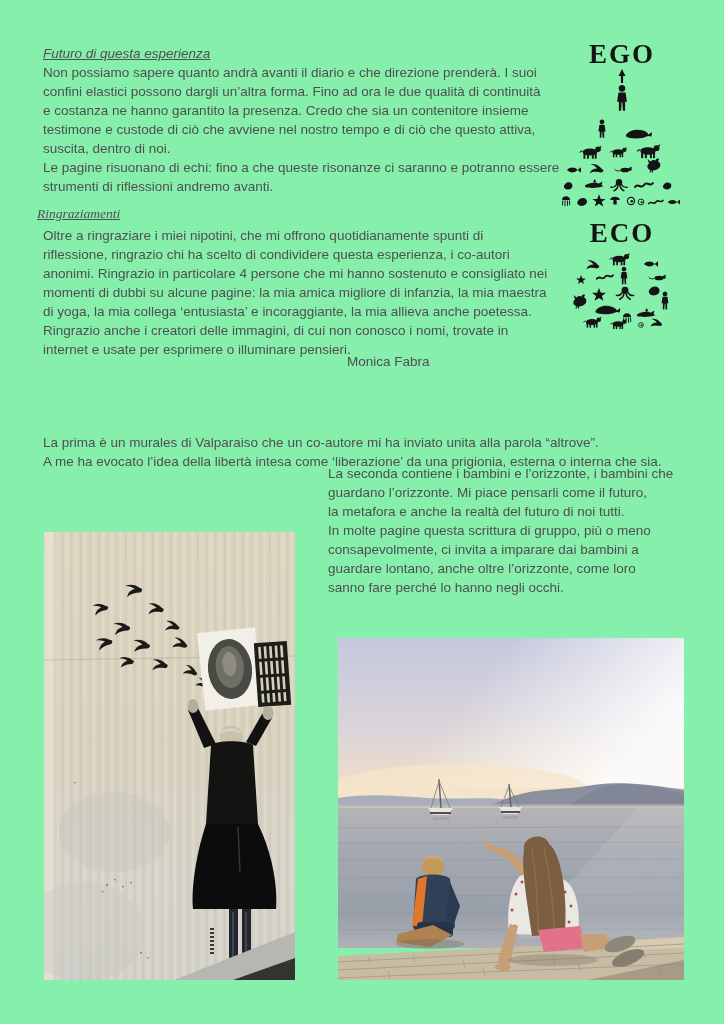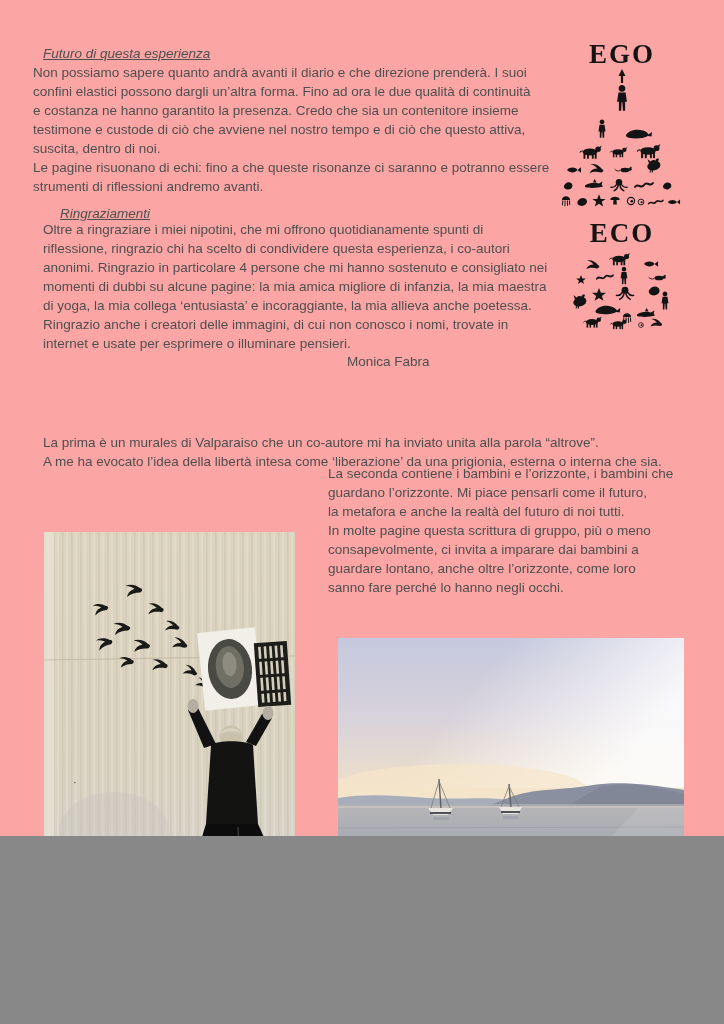--- a/index.html
+++ b/index.html
@@ -1,48 +1,48 @@
 <!DOCTYPE html>
 <html><head>
 <meta charset="utf-8">
 <style>
   html,body{margin:0;padding:0;background:#888;}
   .page{
-    position:relative;width:724px;height:836px;background:#fca5a5;
+    position:relative;width:724px;height:1024px;background:#86efac;
     overflow:hidden;margin:0 auto;
     font-family:"Liberation Sans", sans-serif;
     color:#4f4f4f;font-size:13.5px;line-height:19px;
   }
   .abs{position:absolute;}
   .doc-heading{
     font-style:italic;text-decoration:underline;white-space:pre-line;
   }
   .doc-para{white-space:pre-line;}
   .signature{white-space:pre-line;}
   svg{display:block;}
   .artsvg{position:absolute;}
 </style>
 </head>
 <body>
 
 <div class="page">
 
   <div class="abs doc-heading" style="left:43px;top:44px;">Futuro di questa esperienza</div>
 
-  <div class="abs doc-para" style="left:33px;top:63px;width:640px;">Non possiamo sapere quanto andrà avanti il diario e che direzione prenderà. I suoi
+  <div class="abs doc-para" style="left:43px;top:63px;width:640px;">Non possiamo sapere quanto andrà avanti il diario e che direzione prenderà. I suoi
 confini elastici possono dargli un’altra forma. Fino ad ora le due qualità di continuità
 e costanza ne hanno garantito la presenza. Credo che sia un contenitore insieme
 testimone e custode di ciò che avviene nel nostro tempo e di ciò che questo attiva,
 suscita, dentro di noi.
 Le pagine risuonano di echi: fino a che queste risonanze ci saranno e potranno essere
 strumenti di riflessioni andremo avanti.</div>
 
-  <div class="abs doc-heading" style="left:60px;top:204px;">Ringraziamenti</div>
-
-  <div class="abs doc-para" style="left:43px;top:220px;width:640px;">Oltre a ringraziare i miei nipotini, che mi offrono quotidianamente spunti di
+  <div class="abs doc-heading" style="left:37px;top:204px;font-family:Liberation Serif, serif;">Ringraziamenti</div>
+
+  <div class="abs doc-para" style="left:43px;top:226px;width:640px;">Oltre a ringraziare i miei nipotini, che mi offrono quotidianamente spunti di
 riflessione, ringrazio chi ha scelto di condividere questa esperienza, i co-autori
 anonimi. Ringrazio in particolare 4 persone che mi hanno sostenuto e consigliato nei
 momenti di dubbi su alcune pagine: la mia amica migliore di infanzia, la mia maestra
 di yoga, la mia collega ‘entusiasta’ e incoraggiante, la mia allieva anche poetessa.
 Ringrazio anche i creatori delle immagini, di cui non conosco i nomi, trovate in
 internet e usate per esprimere o illuminare pensieri.</div>
 
   <div class="abs signature" style="left:347px;top:352px;text-align:right;">Monica Fabra</div>
 
 

